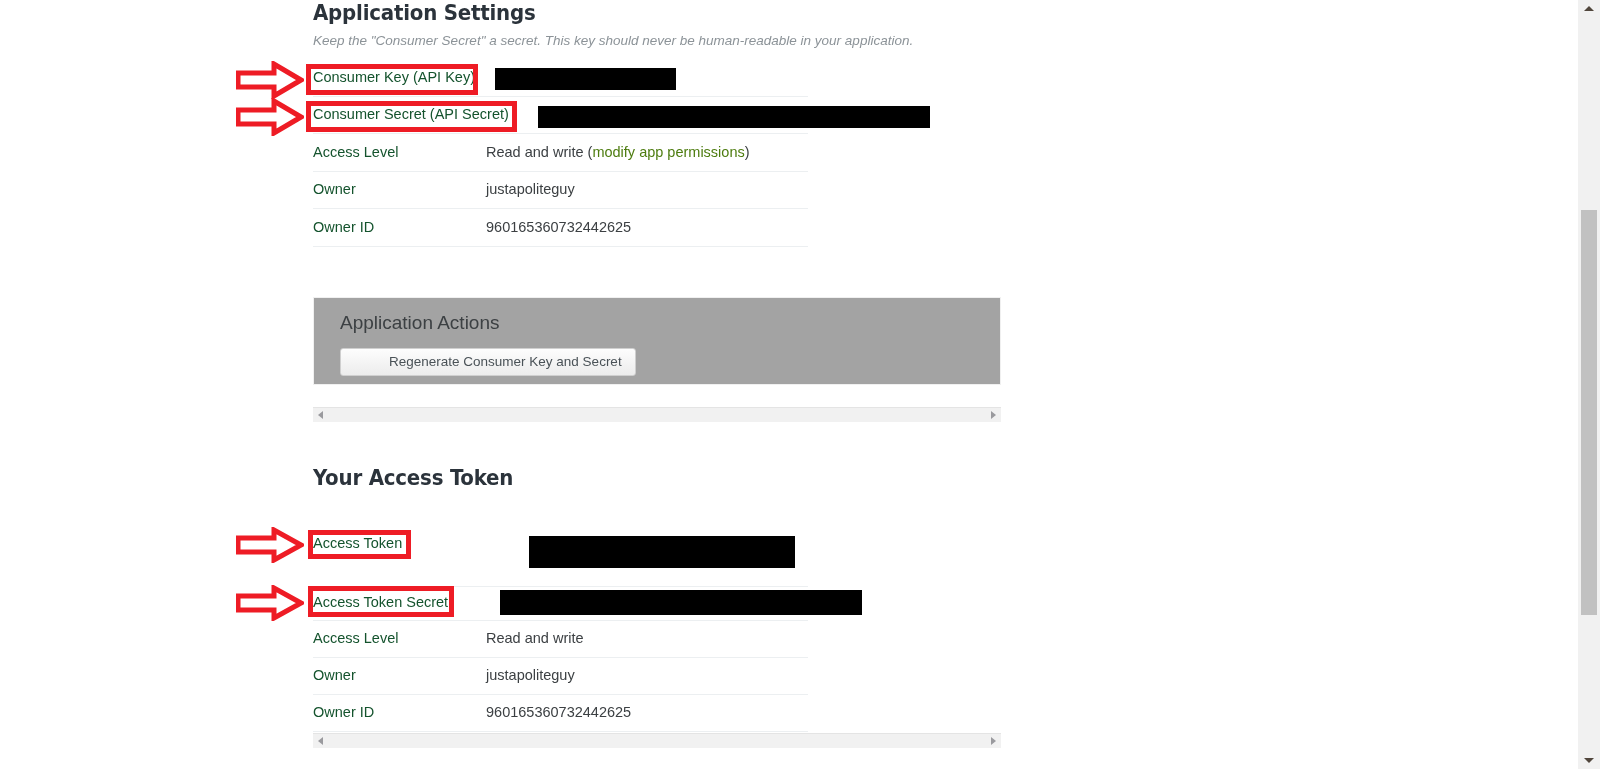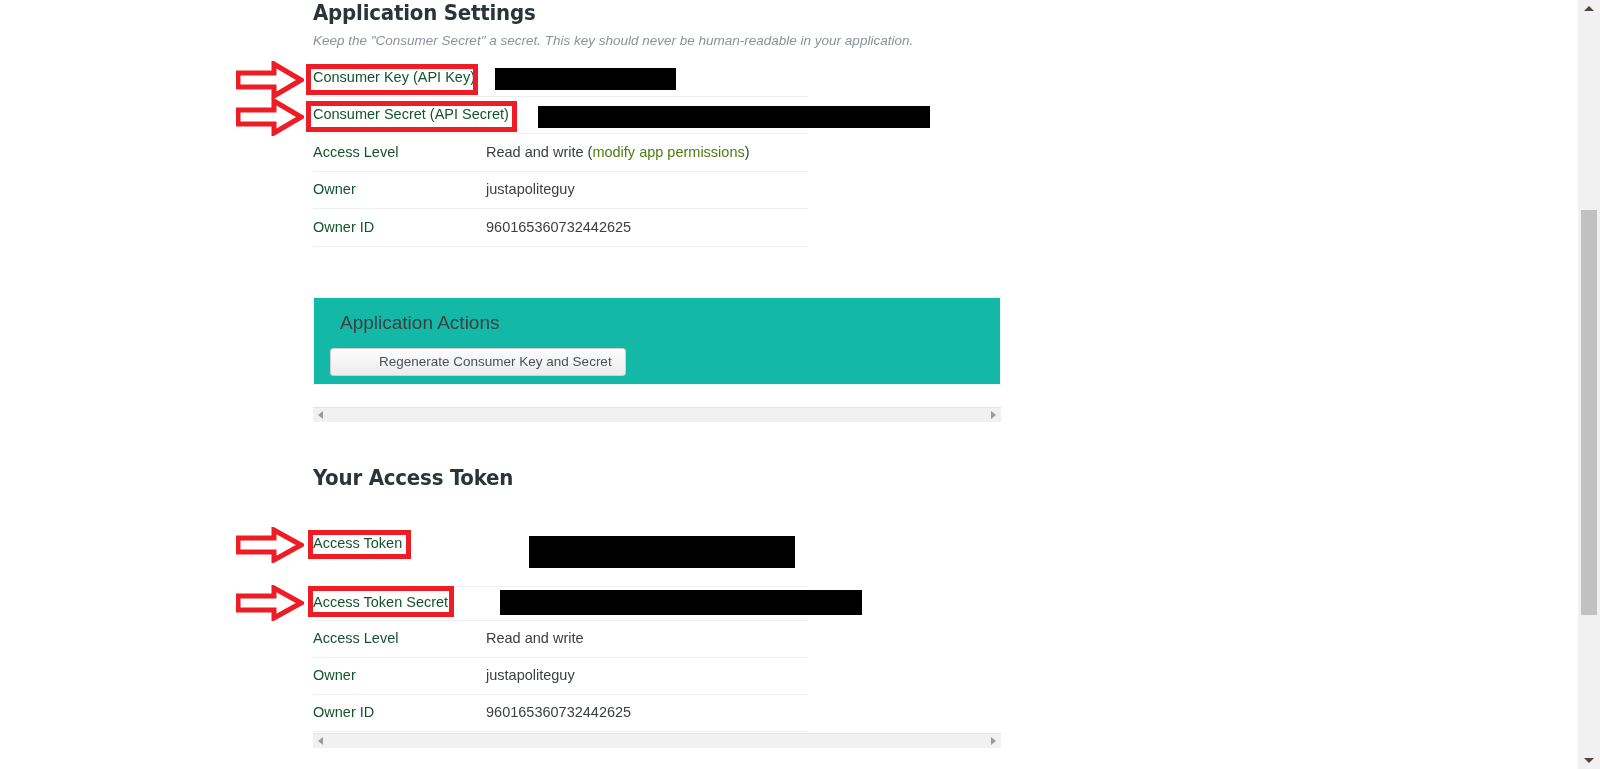--- a/index.html
+++ b/index.html
@@ -76,21 +76,21 @@
 
   
   .redact {
     position: absolute;
     background: #000000;
   }
 
   
   .panel {
     position: absolute;
-    background: #14b8a6;
+    background: #a3a3a3;
     border: 1px solid #f0f0f0;
     box-sizing: border-box;
   }
   .panel-title {
     position: absolute;
     left: 26px;
     top: 14px;
     font-size: 19px;
     color: #3c4043;
     font-family: "Liberation Sans", sans-serif;
@@ -218,21 +218,21 @@
     <span class="kv-value">justapoliteguy</span>
   </div>
 
   <div class="kv-row" style="left:313px; top:210px; width:495px;">
     <span class="kv-label">Owner ID</span>
     <span class="kv-value">960165360732442625</span>
   </div>
 
   <div class="panel" style="left:313px; top:297px; width:688px; height:88px;">
     <div class="panel-title">Application Actions</div>
-    <button class="btn" style="left:16px;padding-left:48px;">Regenerate Consumer Key and Secret</button>
+    <button class="btn" style="left:26px;padding-left:48px;">Regenerate Consumer Key and Secret</button>
   </div>
 
   <div class="hscroll" style="left:313px; top:407px; width:688px;">
     <span class="arrow left"></span>
     <span class="arrow right"></span>
   </div>
 
   <div class="section-title" style="left:313px; top:465px;">Your Access Token</div>
 
 

